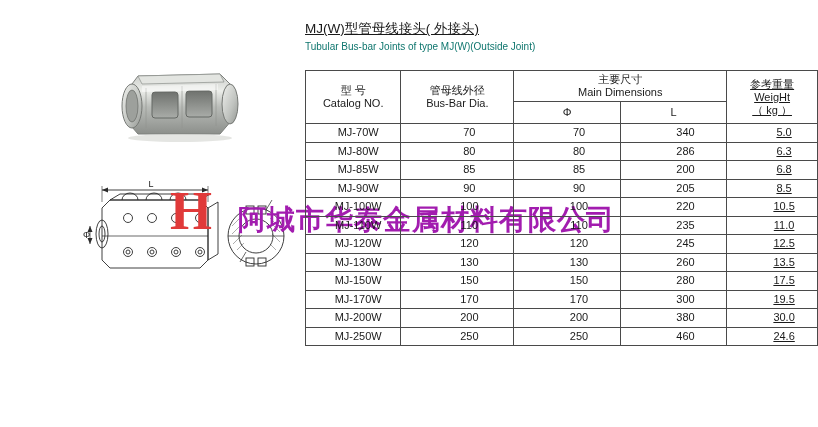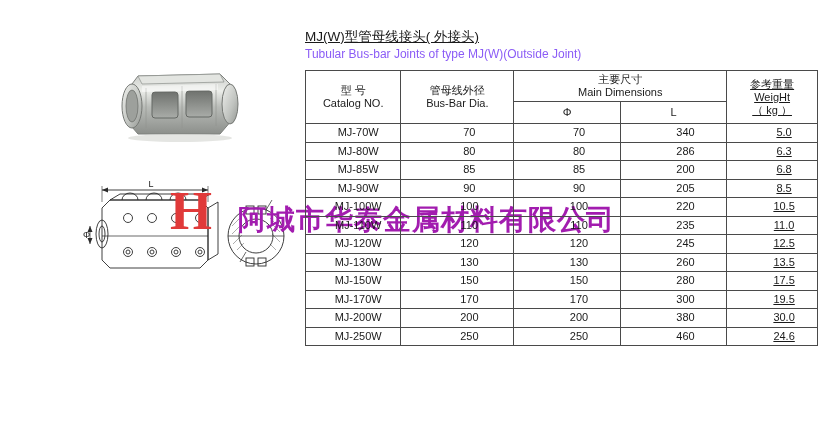--- a/index.html
+++ b/index.html
@@ -12,36 +12,36 @@
     background: #ffffff;
     font-family: "Liberation Sans", sans-serif;
     position: relative;
     overflow: hidden;
   }
 
   
   #title-block {
     position: absolute;
     left: 305px;
-    top: 28px;
+    top: 20px;
     width: 430px;
     text-align: left;
   }
   #title-cn {
     font-size: 13.5px;
     color: #1a1a1a;
     line-height: 17px;
     white-space: nowrap;
   }
   #title-cn .ul {
     text-decoration: underline;
   }
   #title-en {
-    font-size: 12px;
-    color: #8b5cf6;
+    font-size: 10px;
+    color: #0f766e;
     line-height: 17px;
     margin-top: 1px;
     white-space: nowrap;
   }
 
   
   #spec-table {
     position: absolute;
     left: 305px;
     top: 70px;

